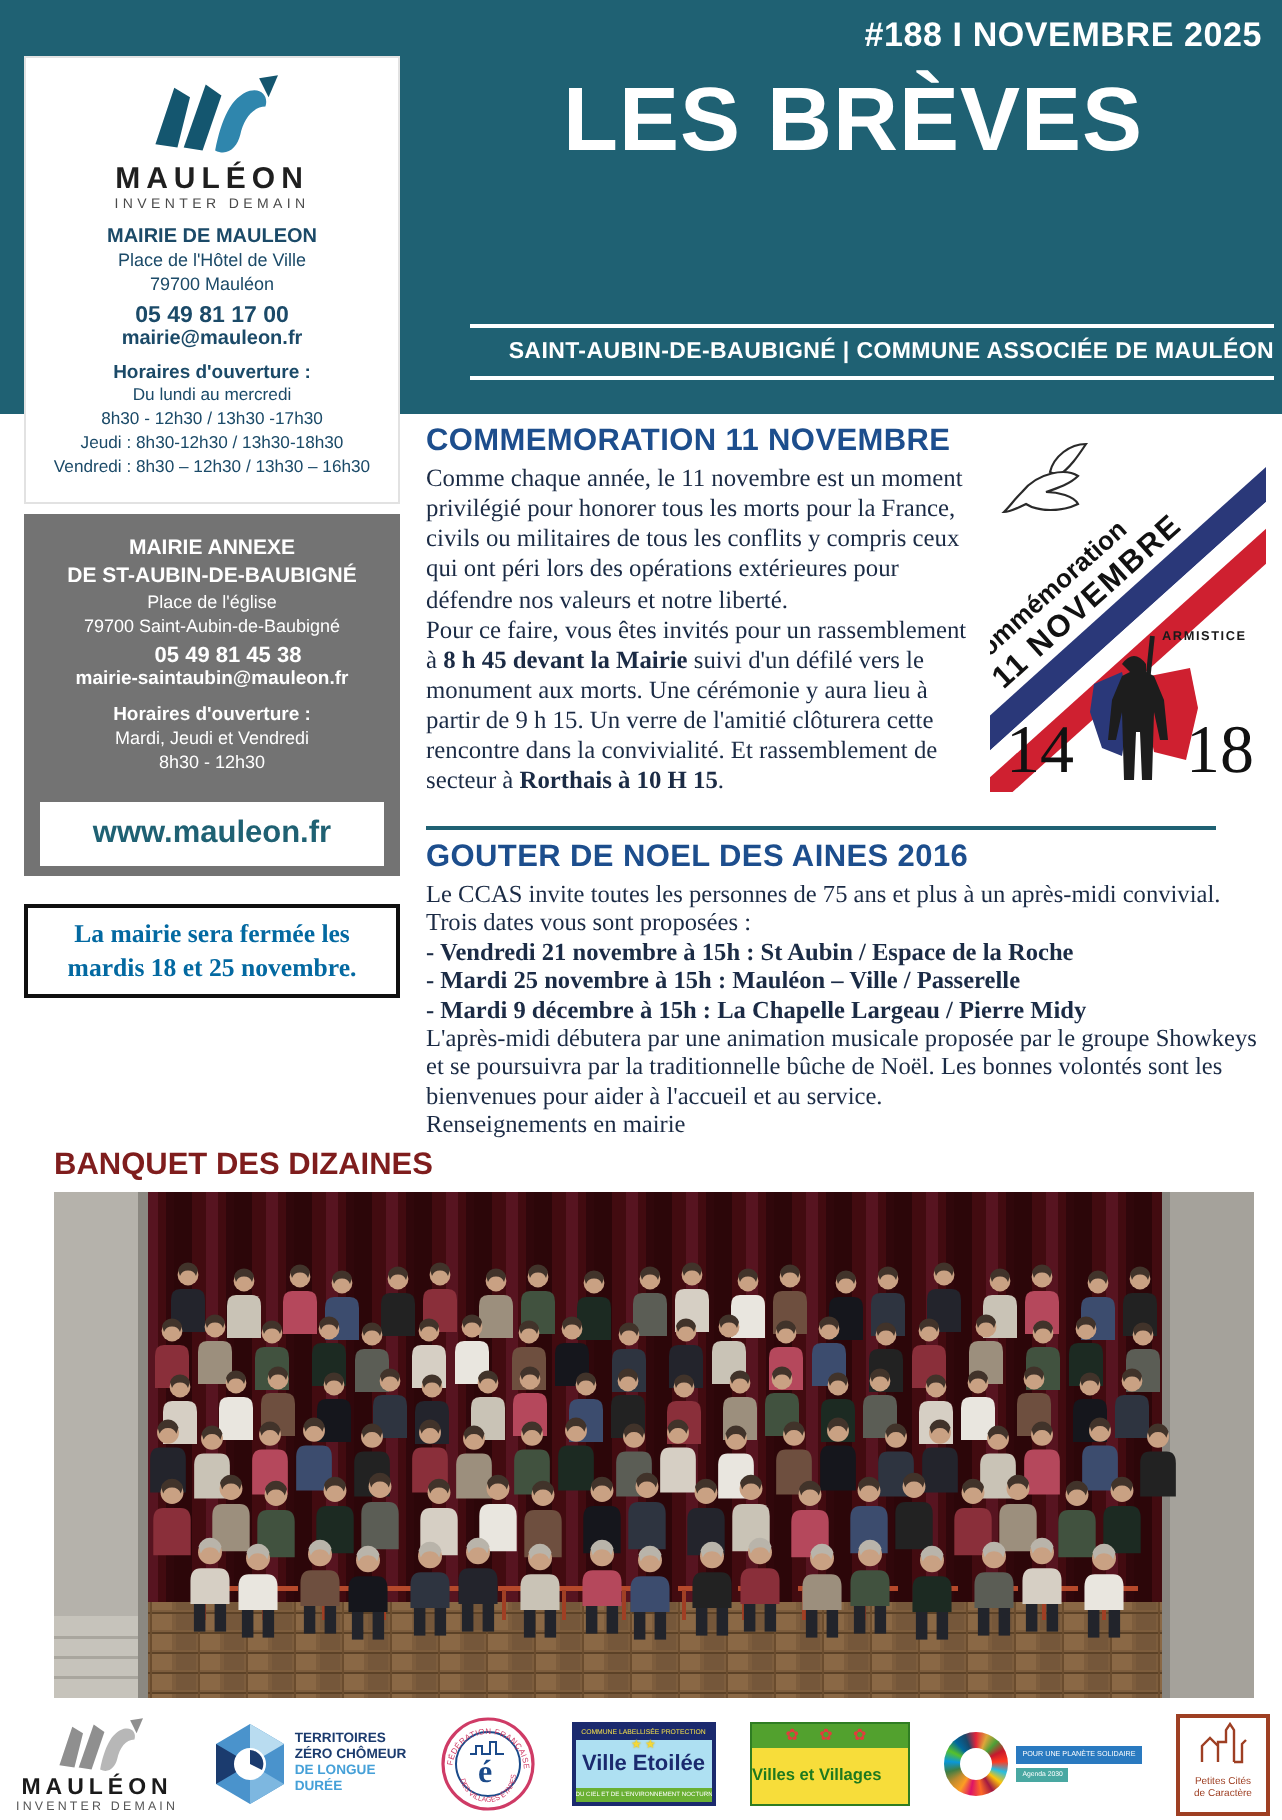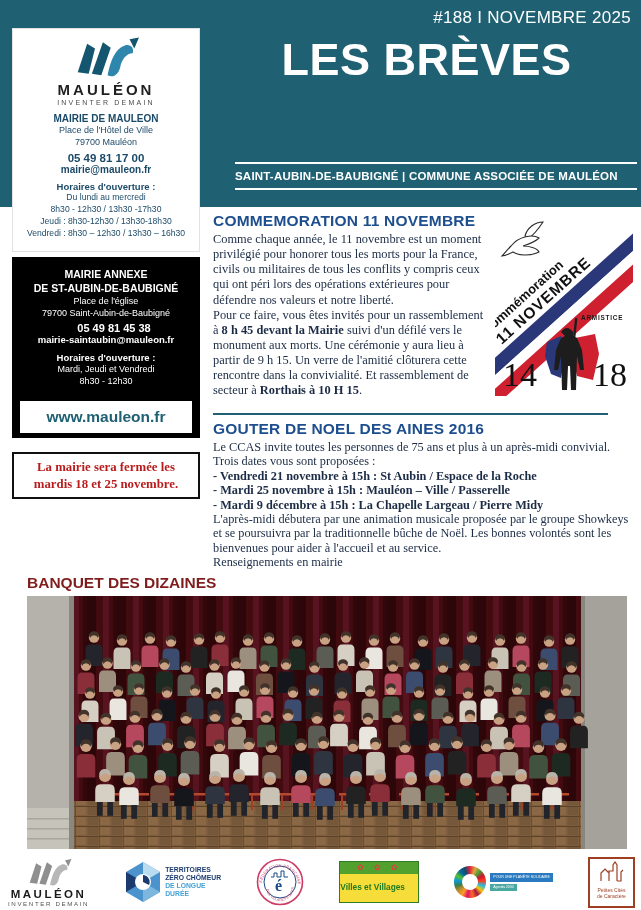--- a/index.html
+++ b/index.html
@@ -4,49 +4,49 @@
 <style>
   * { margin:0; padding:0; box-sizing:border-box; }
   body { background:#fff; font-family:"Liberation Sans", sans-serif; }
   .page { position:relative; width:641px; height:910px; background:#fff; overflow:hidden; }
 
   
   .top-band { position:absolute; left:0; top:0; width:641px; height:207px; background:#1f6173; }
 
   
   .header { position:absolute; left:212px; top:0; width:429px; height:207px; color:#fff; }
-  .issue { position:absolute; top:8px; right:10px; font-size:17px; font-weight:normal; letter-spacing:.3px; }
+  .issue { position:absolute; top:8px; right:10px; font-size:17px; font-weight:bold; letter-spacing:.3px; }
   .big-title { position:absolute; top:36px; left:0; width:100%; text-align:center; font-weight:bold; font-size:45px; line-height:1.07; letter-spacing:.5px; }
-  .subtitle-wrap { position:absolute; top:162px; left:23px; right:4px; border-top:2px solid #fff; border-bottom:2px solid #fff; padding:6px 0; text-align:left; }
+  .subtitle-wrap { position:absolute; top:162px; left:23px; right:4px; border-top:2px solid #fff; border-bottom:2px solid #fff; padding:6px 0; text-align:right; }
   .subtitle-wrap .sub { font-size:11.5px; font-weight:bold; letter-spacing:.2px; }
 
   
   .card { position:absolute; left:12px; top:28px; width:188px; height:224px; background:#fff; border:1px solid #e2e2e2; text-align:center; padding-top:7px; color:#1b4a68; }
   .card .mark { display:block; margin:0 auto; }
   .logo-name { font-size:15px; font-weight:bold; letter-spacing:3px; color:#1f1f1f; margin-top:1px; }
   .logo-tag { font-size:7px; letter-spacing:2.2px; color:#4a4a4a; margin-top:1px; }
   .card .t { font-size:10px; font-weight:bold; margin-top:7px; }
   .card .a { font-size:9px; line-height:1.35; }
   .card .ph { font-size:11.5px; font-weight:bold; margin-top:4px; }
   .card .em { font-size:10px; font-weight:bold; }
   .card .hl { font-size:9.5px; font-weight:bold; margin-top:6px; }
   .card .h { font-size:8.6px; line-height:1.38; }
 
   
-  .annexe { position:absolute; left:12px; top:257px; width:188px; height:181px; background:#000000; color:#fff; text-align:center; padding-top:11px; }
+  .annexe { position:absolute; left:12px; top:257px; width:188px; height:181px; background:#737373; color:#fff; text-align:center; padding-top:11px; }
   .annexe .t { font-size:10.5px; font-weight:bold; line-height:1.3; }
   .annexe .a { font-size:9px; line-height:1.35; }
   .annexe .ph { font-size:11px; font-weight:bold; margin-top:2px;margin-left:16px; }
   .annexe .em { font-size:9.5px; font-weight:bold; }
   .annexe .hl { font-size:9.5px; font-weight:bold; margin-top:7px; }
   .annexe .h { font-size:9px; line-height:1.38; }
   .webbox { position:absolute; left:8px; right:8px; bottom:5px; background:#fff; color:#1f6173; font-size:15.5px; font-weight:bold; padding:7px 0; cursor:pointer; }
 
   
-  .closure { position:absolute; left:12px; top:452px; width:188px; border:2px solid #101010; background:#fff; text-align:center; padding:5px 2px; font-family:"Liberation Serif", serif; font-weight:bold; font-size:12.8px; line-height:1.3; color:#b91c1c; }
+  .closure { position:absolute; left:12px; top:452px; width:188px; border:2px solid #101010; background:#fff; text-align:center; padding:5px 2px; font-family:"Liberation Serif", serif; font-weight:bold; font-size:12.8px; line-height:1.3; color:#0369a1; }
 
   
   .main { position:absolute; left:213px; top:212px; width:420px; color:#1b2b45; }
   h2.sec { font-size:15.5px; font-weight:bold; color:#1d4e8d; letter-spacing:.2px; margin-bottom:2px; font-family:"Liberation Sans", sans-serif; }
   .serif { font-family:"Liberation Serif", serif; font-size:12.4px; line-height:1.22; }
   .commem { min-height:194px; }
   .badge { float:right; width:138px; height:182px; margin:2px 0 2px 6px; background:#fff; }
   .divider { border-top:2px solid #1f6173; margin:7px 25px 5px 0; }
   .gouter .serif { line-height:1.17; font-size:12.3px; }
   .bold { font-weight:bold; }
@@ -409,20 +409,28 @@
         <path id="arcB" d="M10 29 A14 14 0 0 0 38 29"></path>
       </defs>
       <circle cx="24" cy="24" r="22.5" fill="#fff" stroke="#cf3b66" stroke-width="1.6"></circle>
       <circle cx="24" cy="24" r="16" fill="#fff" stroke="#1b4a8a" stroke-width="1"></circle>
       <text font-size="4" fill="#cf3b66" letter-spacing=".2" font-family="Liberation Sans, sans-serif"><textPath href="#arcT" startOffset="4%">FÉDÉRATION FRANÇAISE</textPath></text>
       <text font-size="3.6" fill="#cf3b66" font-family="Liberation Sans, sans-serif"><textPath href="#arcB" startOffset="6%">DES VILLAGES ÉTAPES</textPath></text>
       <path d="M15 19 h3 v-4 h3 v4 h4 v-6 h3 v6 h4" stroke="#1b4a8a" stroke-width="1" fill="none"></path>
       <text x="19" y="33" font-size="16" font-weight="bold" fill="#1b4a8a" font-family="Liberation Serif, serif">é</text>
     </svg>
 
+    <div class="vetoile">
+      <div class="tb">COMMUNE LABELLISÉE PROTECTION</div>
+      <div class="mid">
+        <div class="stars">★ ★</div>
+        <div class="mn">Ville Etoilée</div>
+      </div>
+      <div class="bb">DU CIEL ET DE L'ENVIRONNEMENT NOCTURNES</div>
+    </div>
 
     <div class="fleuris">
       <div class="fl">✿ ✿ ✿</div>
       <div class="mn">Villes et Villages Fleuris</div>
 
     </div>
 
     <div class="planete">
       <div class="sdg-ring"></div>
       <div class="bars">

